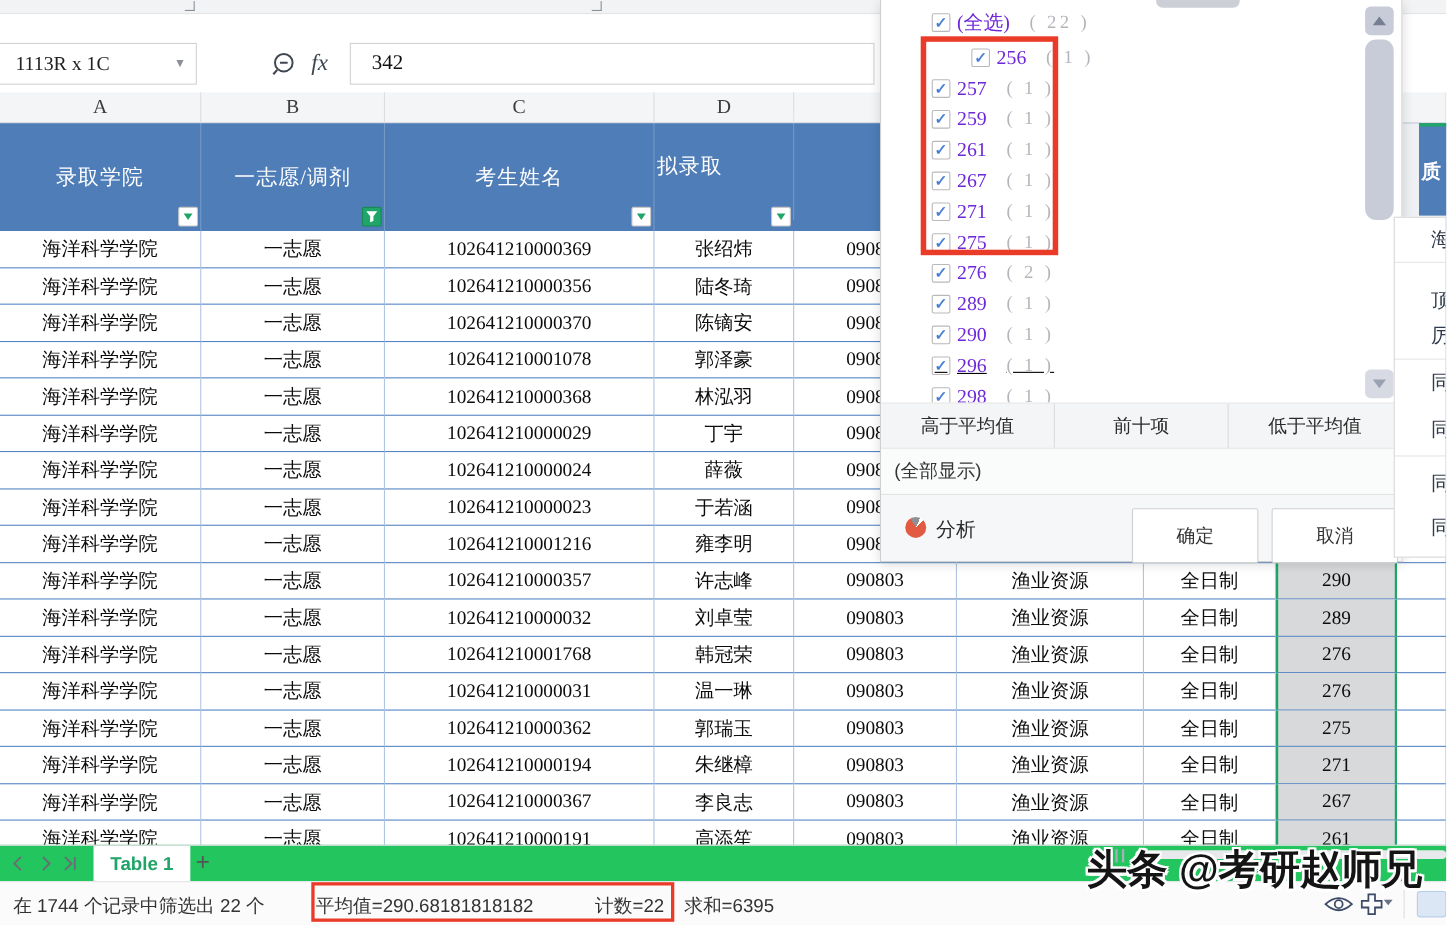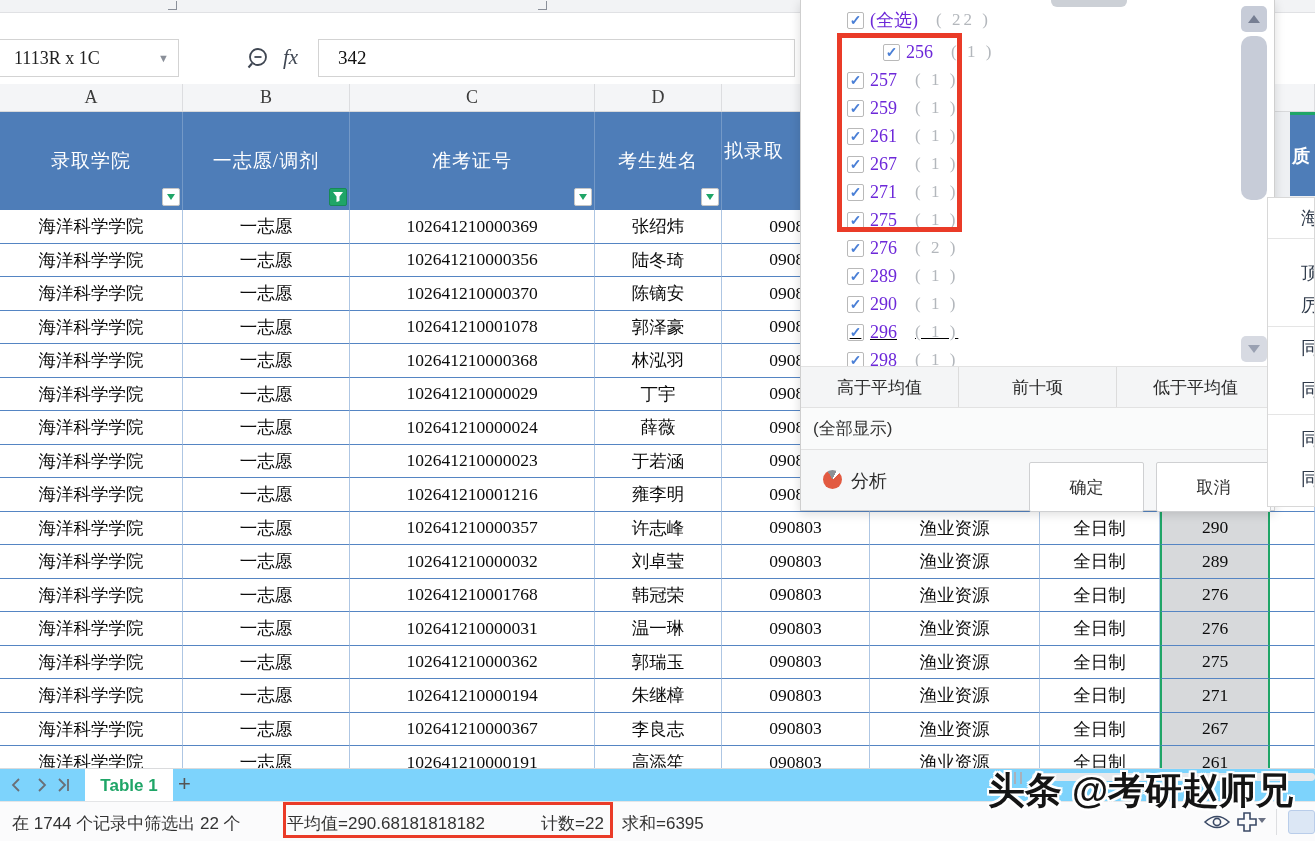--- a/index.html
+++ b/index.html
@@ -86,21 +86,21 @@
   .red-box.filter{left:837px;top:33px;width:125px;height:199px;}
   .red-box.status{left:283px;top:802px;width:330px;height:36px;border-width:3px;z-index:8;}
 
   
   .right-menu{position:absolute;left:1267px;top:197px;width:48px;height:310px;background:#fff;border:1px solid #d8d8d8;
               z-index:6;overflow:hidden;box-sizing:border-box;}
   .rm-item{position:absolute;left:33px;font-size:18px;color:#2f3a4a;font-family:"Liberation Serif",serif;white-space:nowrap;}
   .rm-sep{position:absolute;left:0;width:48px;height:1px;background:#e5e5e5;}
 
   
-  .tabbar{position:absolute;left:0;top:768px;width:1315px;height:33px;background:#7dd3fc;border-top:1px solid #dadbdd;z-index:7;box-sizing:border-box;}
+  .tabbar{position:absolute;left:0;top:768px;width:1315px;height:33px;background:#22c55e;border-top:1px solid #dadbdd;z-index:7;box-sizing:border-box;}
   .nav-ic{position:absolute;top:7px;width:18px;height:18px;}
   .nav-ic svg{display:block;}
   .sheet-tab{position:absolute;left:85px;top:0;width:88px;height:33px;background:#fff;display:flex;align-items:center;justify-content:center;}
   .sheet-tab span{color:#1fa567;font-weight:bold;font-size:17px;}
   .add-tab{position:absolute;left:178px;top:2px;font-size:22px;color:#555;}
   .hscroll{position:absolute;left:1032px;top:4px;width:283px;height:8px;background:#e7e9ec;border-radius:4px;}
   .hsplit{position:absolute;left:1014px;top:3px;width:4px;height:12px;border-left:2px solid #aab0ba;border-right:2px solid #aab0ba;}
 
   
   .statusbar{position:absolute;left:0;top:801px;width:1315px;height:40px;background:#fbfbfc;border-top:1px solid #e4e5e7;z-index:7;box-sizing:border-box;}
@@ -153,21 +153,20 @@
       <div></div>
       <div></div>
       <div></div>
       <div></div>
       <div></div>
     </div>
 
   <div class="thead" id="thead">
       <div class="hcell">录取学院</div>
       <div class="hcell">一志愿/调剂</div>
-      <div class="hcell">准考证号</div>
       <div class="hcell">考生姓名</div>
       <div class="hcell left">拟录取</div>
       <div class="hcell"></div>
       <div class="hcell"></div>
       <div class="hcell"></div>
       <div class="hcell"></div>
       <div class="fbtn" style="left: 162px;">
         <div class="tri"></div>
       </div>
       <div class="fbtn active" style="left: 329px;">

